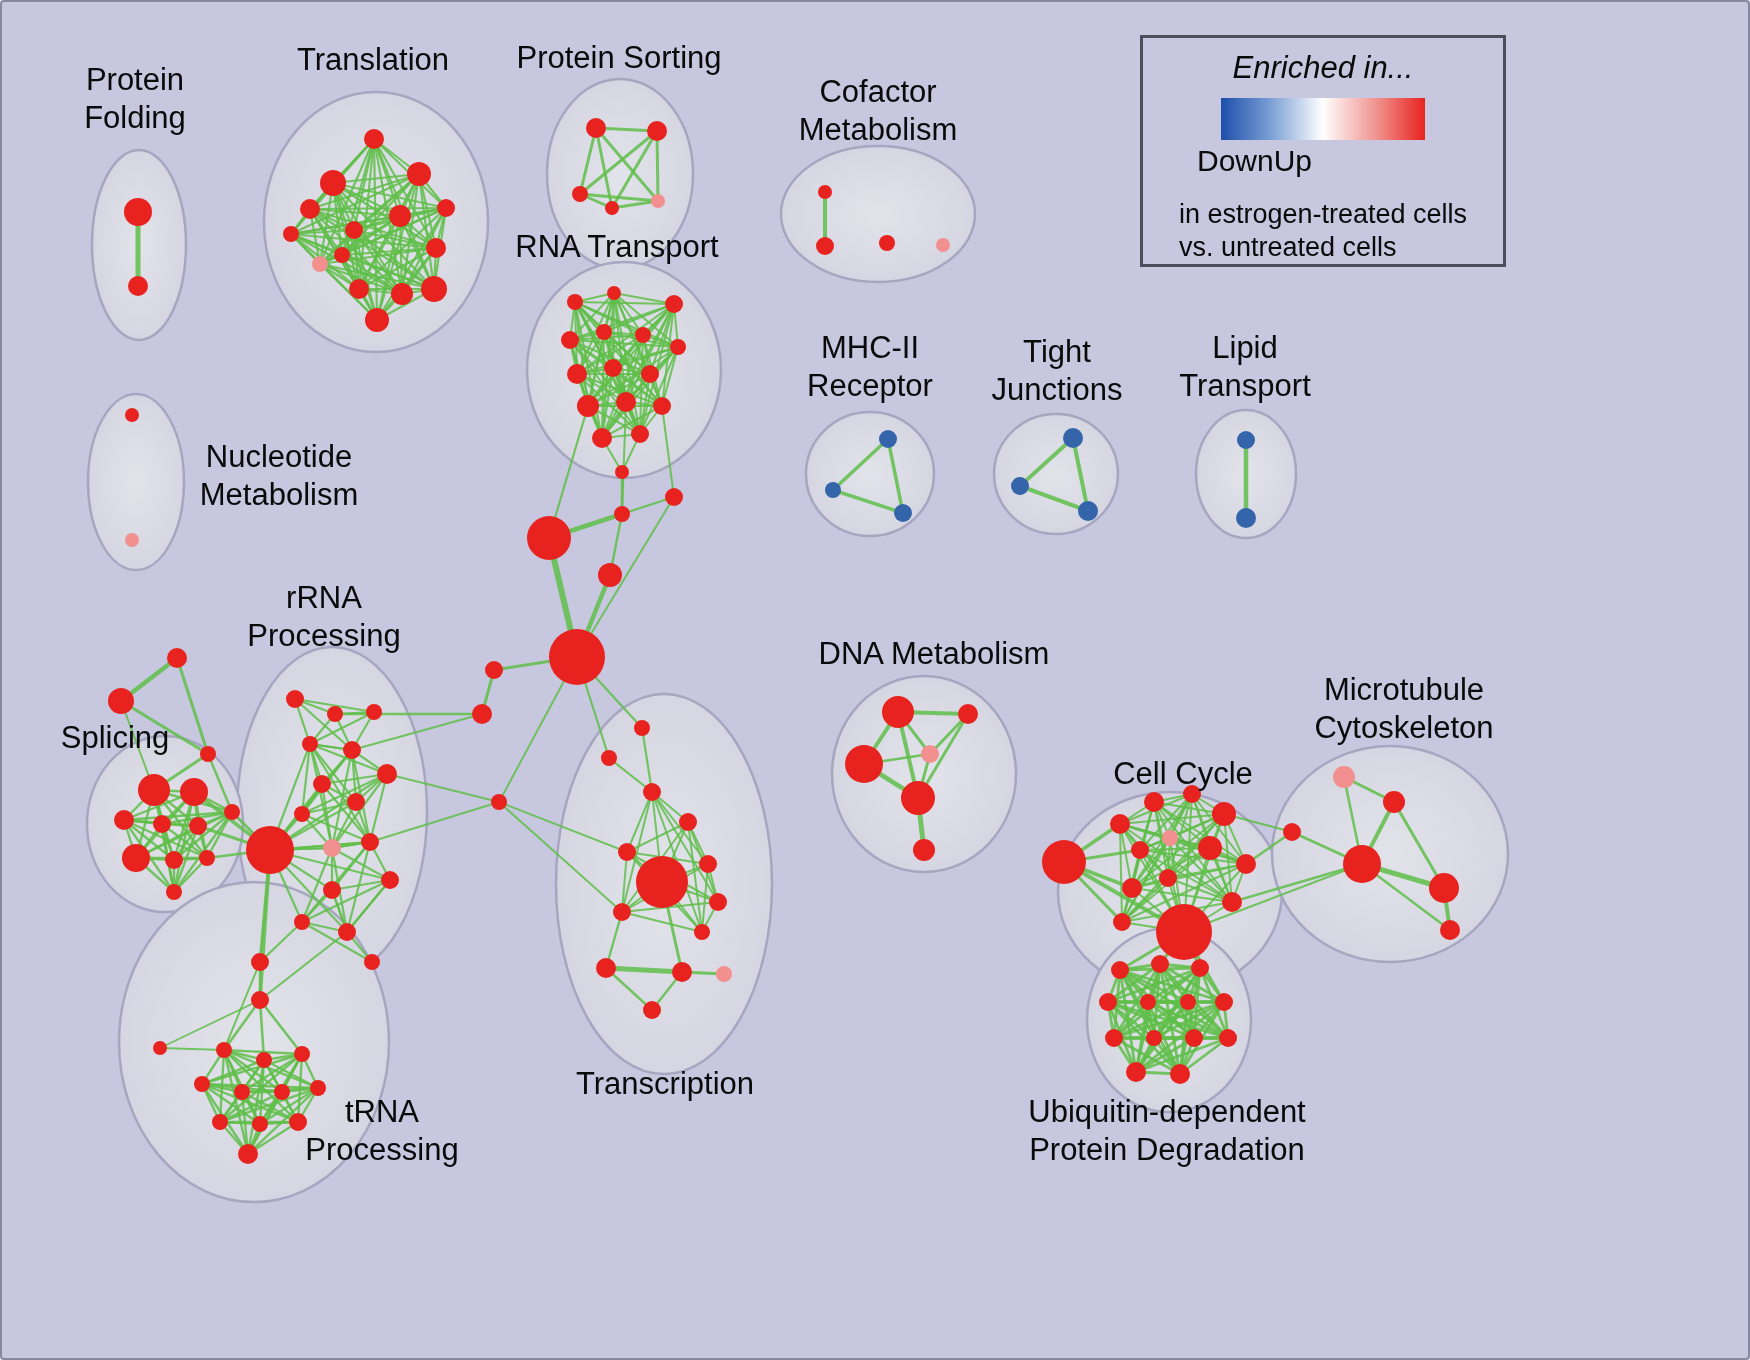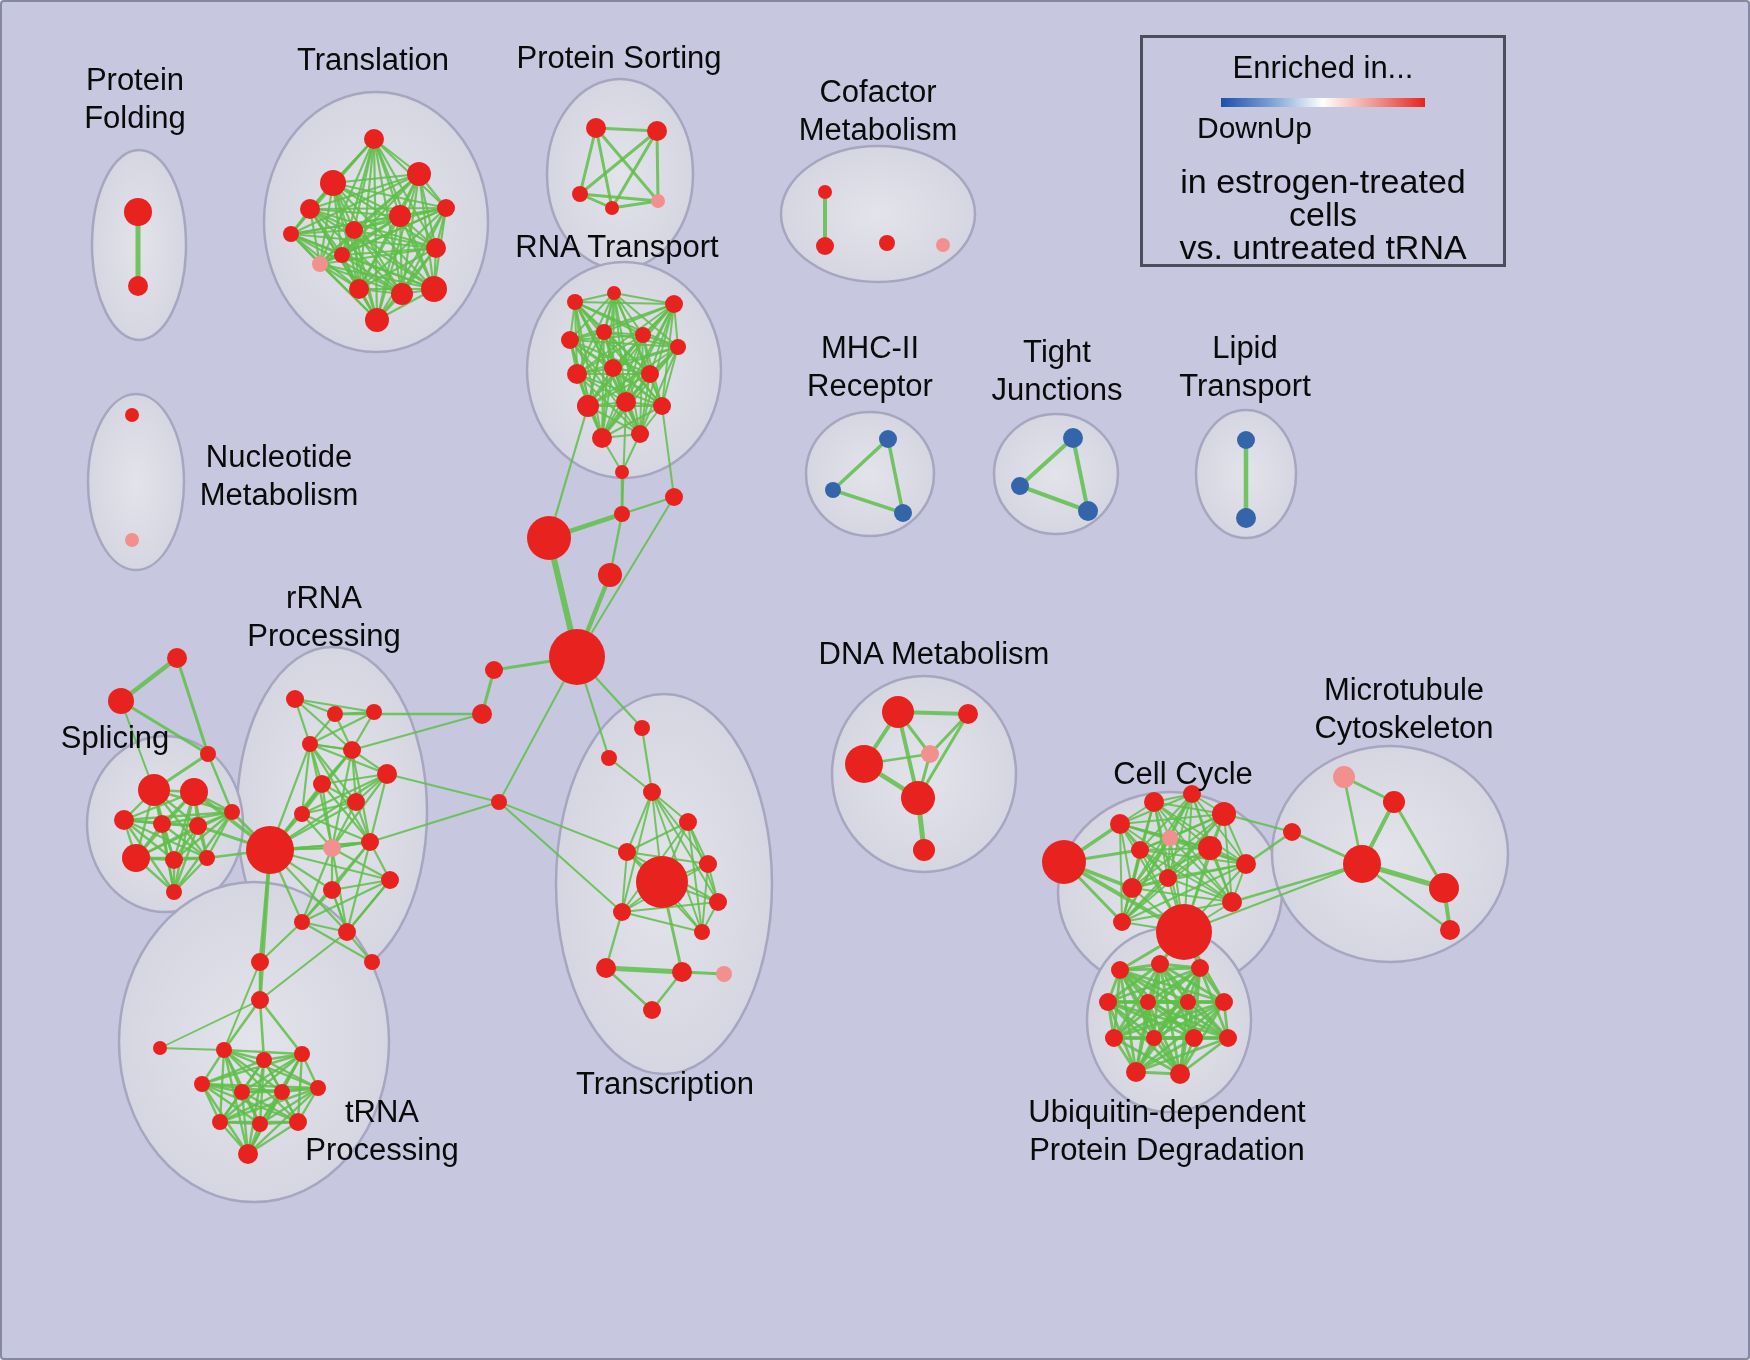--- a/index.html
+++ b/index.html
@@ -15,31 +15,31 @@
   }
   .stage svg{position:absolute;left:0;top:0;}
   .legend{
     position:absolute;left:1138px;top:33px;width:366px;height:232px;
     border:3px solid #4d4d5c;
     background:#c7c7df;
     box-sizing:border-box;
     display:flex;flex-direction:column;align-items:center;
     padding-top:12px;
   }
-  .legend-title{font-size:31px;color:#0a0a0a;}
+  .legend-title{font-size:31px;color:#0a0a0a;font-style:italic;}
   .legend-bar{
     width:204px;height:46px;margin-top:12px;
     background:linear-gradient(90deg,#1d4fab 0%,#7a9ed4 24%,#ffffff 50%,#f0948f 76%,#e8231f 100%);
   }
   .legend-ends{
     width:252px;display:flex;justify-content:flex-start;
     font-size:30px;color:#0a0a0a;margin-top:4px;
   }
   .legend-caption{
-    font-size:34px;color:#0a0a0a;text-align:center;margin-top:20px;line-height:33px;
+    font-size:27px;color:#0a0a0a;margin-top:20px;line-height:33px;
   }
 </style>
 </head>
 <body>
 
 <div class="stage">
   <svg id="net" width="1750" height="1360" viewBox="0 0 1750 1360">
       <defs>
         <radialGradient id="cg">
           <stop offset="0%" stop-color="#e3e3eb"></stop>
@@ -916,16 +916,16 @@
 
   <div class="legend">
     <div class="legend-title">Enriched in...</div>
     <div class="legend-bar"></div>
     <div class="legend-ends">
       <span>Down</span>
       <span>Up</span>
     </div>
     <div class="legend-caption">
       <div>in estrogen-treated cells</div>
-      <div>vs. untreated tRNA</div>
+      <div>vs. untreated cells</div>
     </div>
   </div>
 </div>
 
 </body></html>

